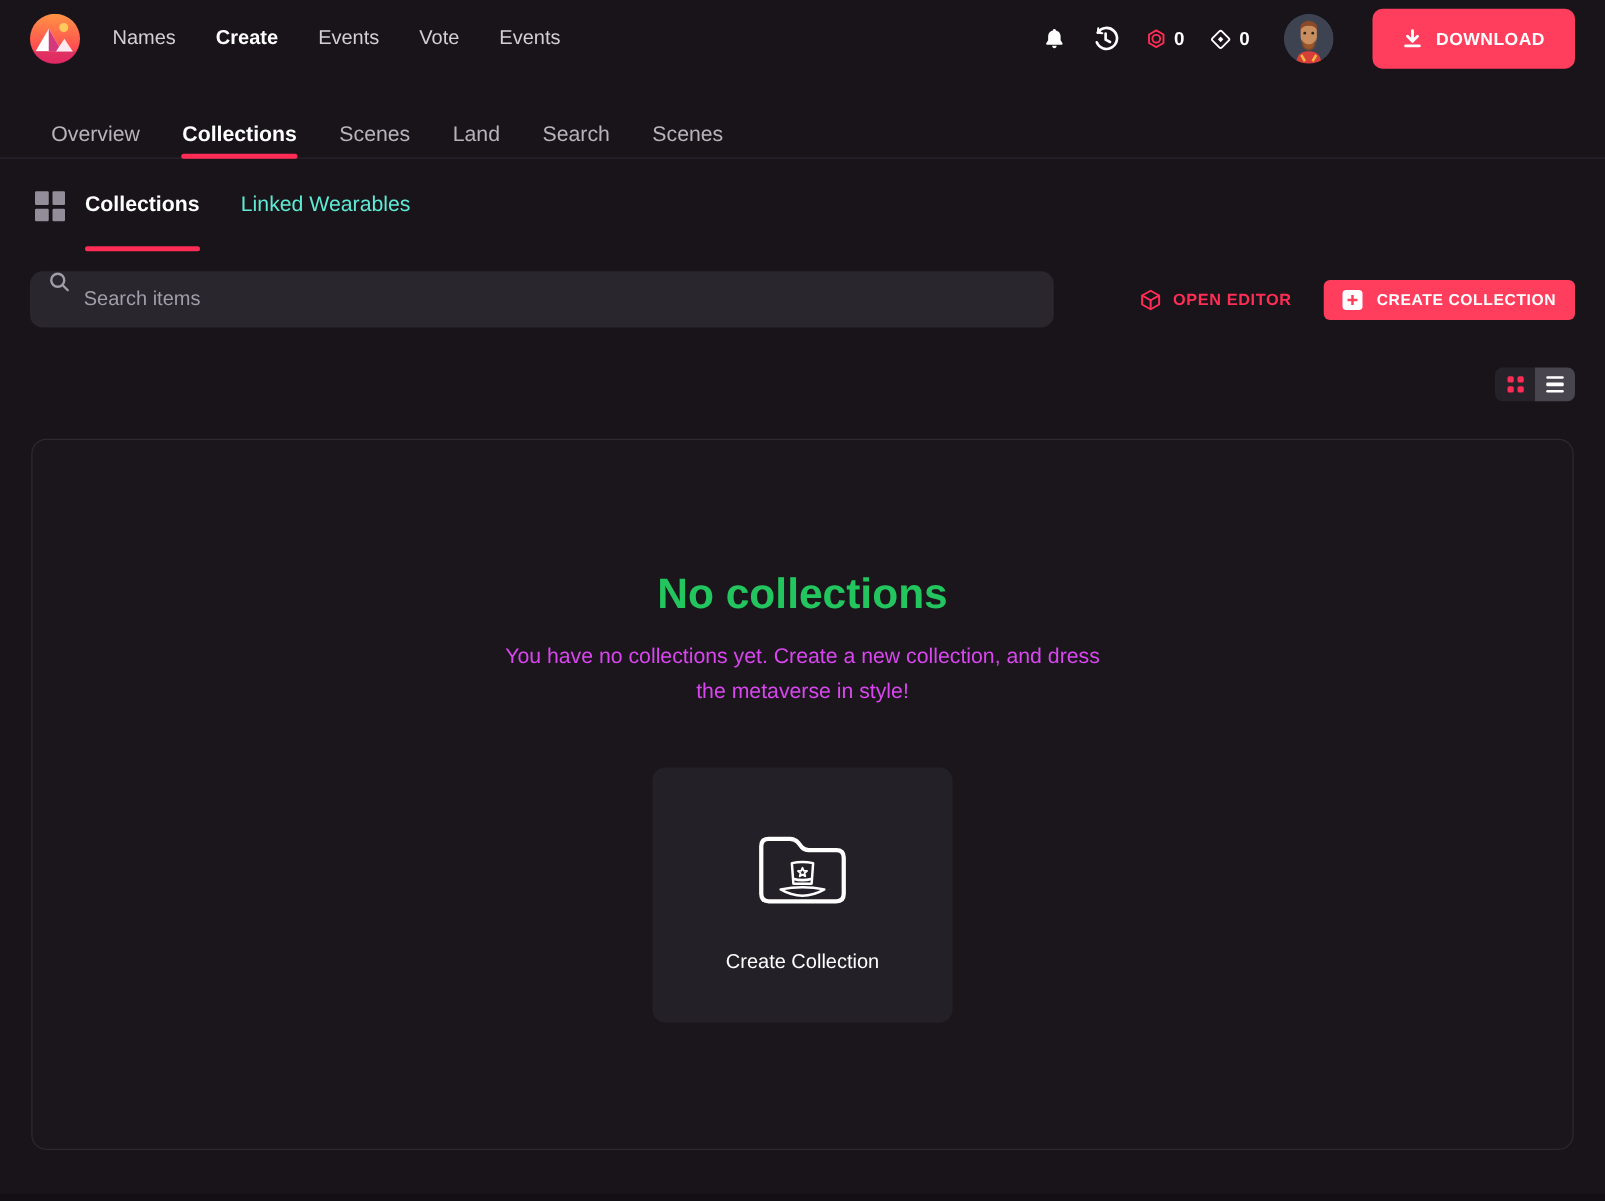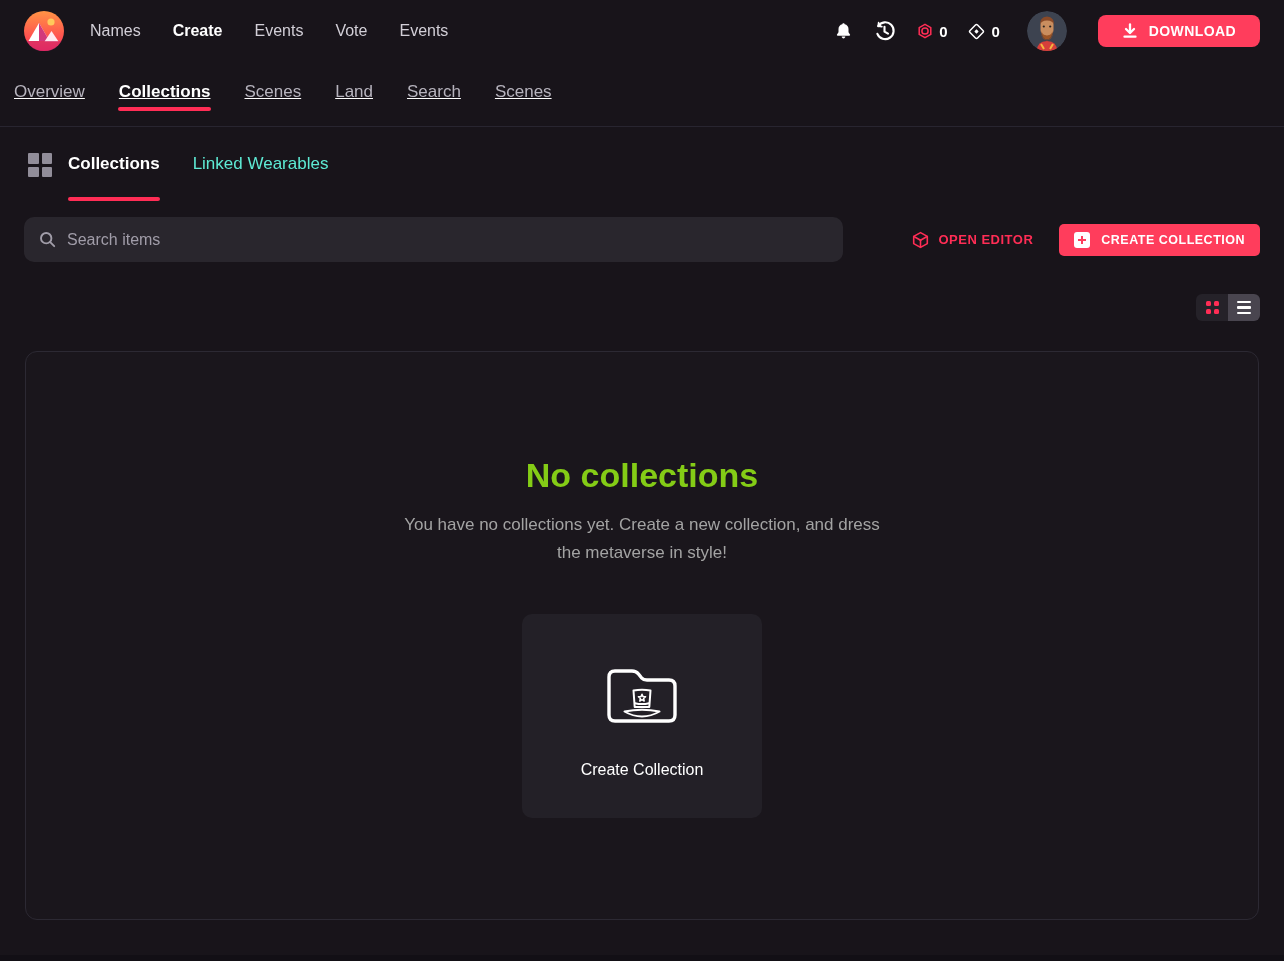--- a/index.html
+++ b/index.html
@@ -21,29 +21,29 @@
   .nav-items { display:flex; align-items:center; gap:32px; }
   .nav-item { font-size:16px; color:#d2cfd7; cursor:pointer; text-decoration:none; }
   .nav-item.active { color:#fff; font-weight:700;text-align:center; }
 
   .nav-right { margin-left:auto; display:flex; align-items:center; gap:21px; }
   .icon-btn { display:flex; align-items:center; justify-content:center; cursor:pointer; background:none; border:none; padding:0; }
   .balance { display:flex; align-items:center; gap:6px; cursor:pointer; }
   .balance-value { font-size:15px; font-weight:700; color:#fff; }
   .avatar { width:40px; height:40px; border-radius:50%; overflow:hidden; cursor:pointer; margin-left:6px; }
   .download-btn {
-    margin-left:10px; height:32px; padding:0 24px; border:none; border-radius:8px;
+    margin-left:10px; height:48px; padding:0 24px; border:none; border-radius:8px;
     background:#ff3d5c; color:#fff; font-family:inherit; font-size:14px; font-weight:700;
     letter-spacing:.4px; display:flex; align-items:center; gap:11px; cursor:pointer;
   }
 
   
   .tabs-row {
-    display:flex; align-items:center; gap:32px; padding:0 13px;
-    border-bottom:1px solid #282530; height:65px;text-decoration:underline;
+    display:flex; align-items:flex-end; gap:32px; padding:0 40px;
+    border-bottom:1px solid #282530; height:65px;
   }
   .tab {
     position:relative; display:flex; align-items:center; font-size:17px;
     color:#b6b3bd; cursor:pointer; padding:4px 1px 8px;
   }
   .tab.active { color:#fff; font-weight:700; }
   .tab.active::after {
     content:""; position:absolute; left:0; right:0; bottom:-1px; height:4px;
     background:#ff2d55; border-radius:2px;
   }
@@ -60,21 +60,21 @@
   .subtab.active { color:#fff; font-weight:700; }
   .subtab.active::after {
     content:""; position:absolute; left:0; right:0; bottom:0; height:4px;
     background:#ff2d55; border-radius:2px;
   }
 
   
   .toolbar { display:flex; align-items:center; padding:0 24px; margin-top:9px; }
   .search-bar {
     flex:1 1 auto; max-width:893px; height:45px; background:#29262d; border-radius:10px;
-    display:flex; align-items:center; padding:0 15px; gap:11px;
+    display:flex; padding:0 15px; gap:11px;
   }
   .search-bar input {
     flex:1; background:transparent; border:none; outline:none; color:#e8e6ec;
     font-family:inherit; font-size:16px;
   }
   .search-bar input::placeholder { color:#a19da9; }
   .open-editor {
     display:flex; align-items:center; gap:9px; margin:0 26px 0 28px; cursor:pointer;
     color:#ff2d55; font-size:13px; font-weight:700; letter-spacing:.5px; text-decoration:none;
     white-space:nowrap;
@@ -104,22 +104,22 @@
   .dots span { width:5px; height:5px; background:#ff2d55; border-radius:1.5px; }
   .lines { display:flex; flex-direction:column; gap:3px; }
   .lines span { width:14px; height:2.4px; background:#fff; border-radius:1px; }
 
   
   .panel {
     margin:30px 25px 0; height:569px; border:1px solid #2c2933; border-radius:12px;
     background:rgba(255,255,255,0.012);
   }
   .empty { text-align:center; padding-top:104px; }
-  .empty-title { font-size:34px; font-weight:700; color:#84cc16; margin-bottom:16px; }
-  .empty-desc { font-size:17px; line-height:28px; color:#a3a3a3; }
+  .empty-title { font-size:34px; font-weight:700; color:#22c55e; margin-bottom:16px; }
+  .empty-desc { font-size:17px; line-height:28px; color:#d946ef; }
   .create-card {
     margin:47px auto 0; width:240px; height:204px; background:#232027; border-radius:10px;
     display:flex; flex-direction:column; align-items:center; padding-top:48px; cursor:pointer;
   }
   .create-card-label { margin-top:33px; font-size:16px; color:#fff; }
 
   .footer-strip { position:absolute; left:0; right:0; bottom:0; height:6px; background:#120f15; }
 
   svg { display:block; }
 </style>

